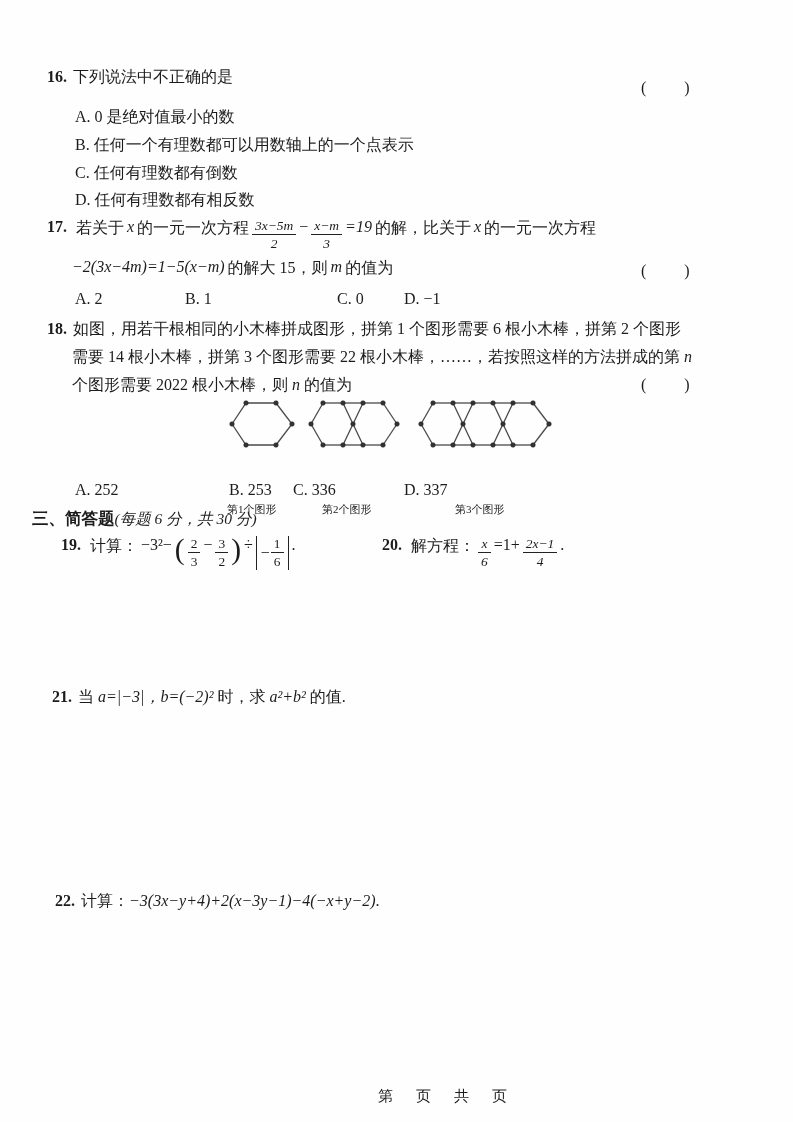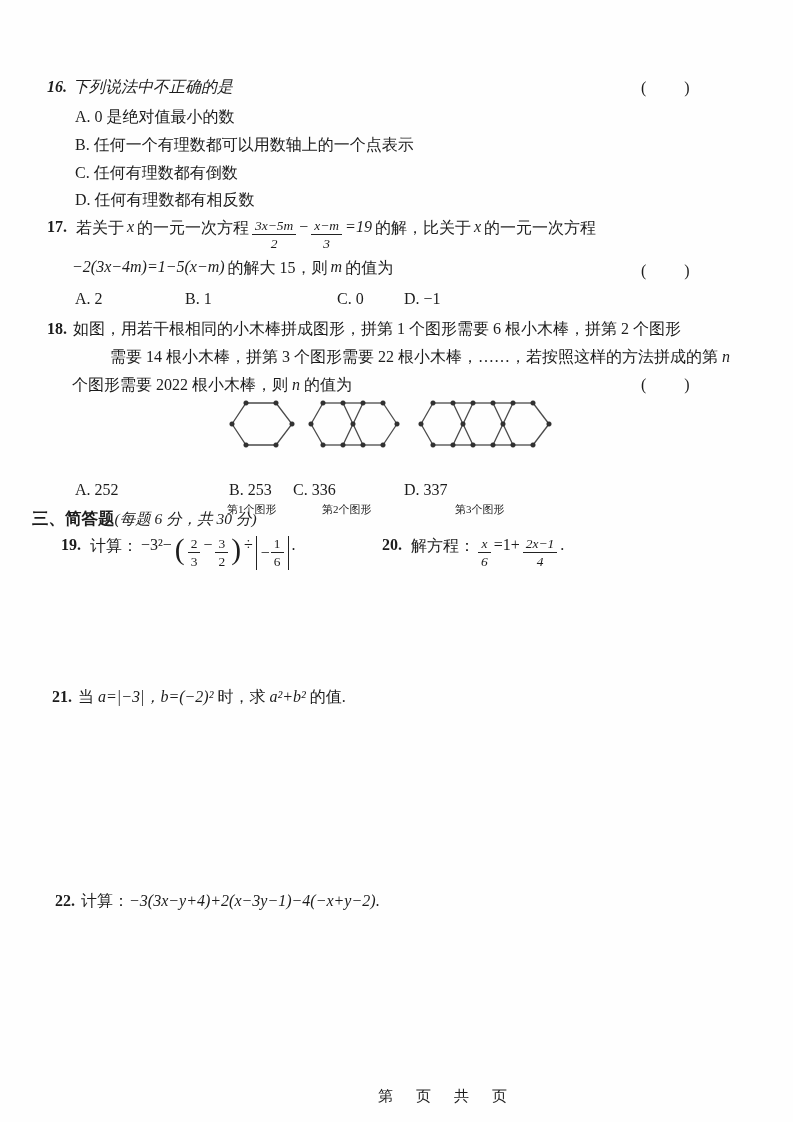--- a/index.html
+++ b/index.html
@@ -30,21 +30,21 @@
   .footer{position:absolute;left:0;top:1087px;width:100%;text-align:center;
     font-family:"Liberation Sans","DejaVu Sans",sans-serif;font-size:15px;letter-spacing:4px;margin-left:48px;}
   svg line, svg polyline{stroke:#4a4a4a;stroke-width:1.3;fill:none;}
   svg circle{fill:#333;stroke:#222;stroke-width:0.5;}
 </style>
 </head>
 <body>
 
 <div class="page">
 
-  <div class="abs" style="left:47px;top:77px;font-style:italic;">
+  <div class="abs" style="left:47px;top:67px;">
     <b class="qnum">16.</b><span>下列说法中不正确的是</span>
   </div>
   <div class="abs bracket" style="left:641px;top:78px;">(　　)</div>
   <div class="abs" style="left:75px;top:107px;">A. 0 是绝对值最小的数</div>
   <div class="abs" style="left:75px;top:135px;">B. 任何一个有理数都可以用数轴上的一个点表示</div>
   <div class="abs" style="left:75px;top:163px;">C. 任何有理数都有倒数</div>
   <div class="abs" style="left:75px;top:190px;">D. 任何有理数都有相反数</div>
 
   <div class="mline" style="left:47px;top:218px;">
     <b class="qnum">17.</b>
@@ -73,21 +73,21 @@
   </div>
   <div class="abs bracket" style="left:641px;top:261px;">(　　)</div>
   <div class="opt" style="left:75px;top:290px;">A. 2</div>
   <div class="opt" style="left:185px;top:290px;">B. 1</div>
   <div class="opt" style="left:293px;top:290px;margin-left:44px;">C. 0</div>
   <div class="opt" style="left:404px;top:290px;">D. −1</div>
 
   <div class="abs" style="left:47px;top:319px;">
     <b class="qnum">18.</b><span>如图，用若干根相同的小木棒拼成图形，拼第 1 个图形需要 6 根小木棒，拼第 2 个图形</span>
   </div>
-  <div class="abs" style="left:72px;top:347px;margin-left:38px;">
+  <div class="abs" style="left:72px;top:347px;">
     <span>需要 14 根小木棒，拼第 3 个图形需要 22 根小木棒，……，若按照这样的方法拼成的第</span> <i>n</i>
   </div>
   <div class="abs" style="left:72px;top:375px;text-align:right;">
     <span>个图形需要 2022 根小木棒，则</span> <i>n</i> <span>的值为</span>
   </div>
   <div class="abs bracket" style="left:641px;top:375px;">(　　)</div>
 
   <svg class="abs" style="left:229px;top:399px;" width="66" height="50" viewBox="0 0 66 50">
     <polyline points="3,25 17,4 47,4 63,25 47,46 17,46 3,25"></polyline>
     <circle cx="3" cy="25" r="2.3"></circle>

